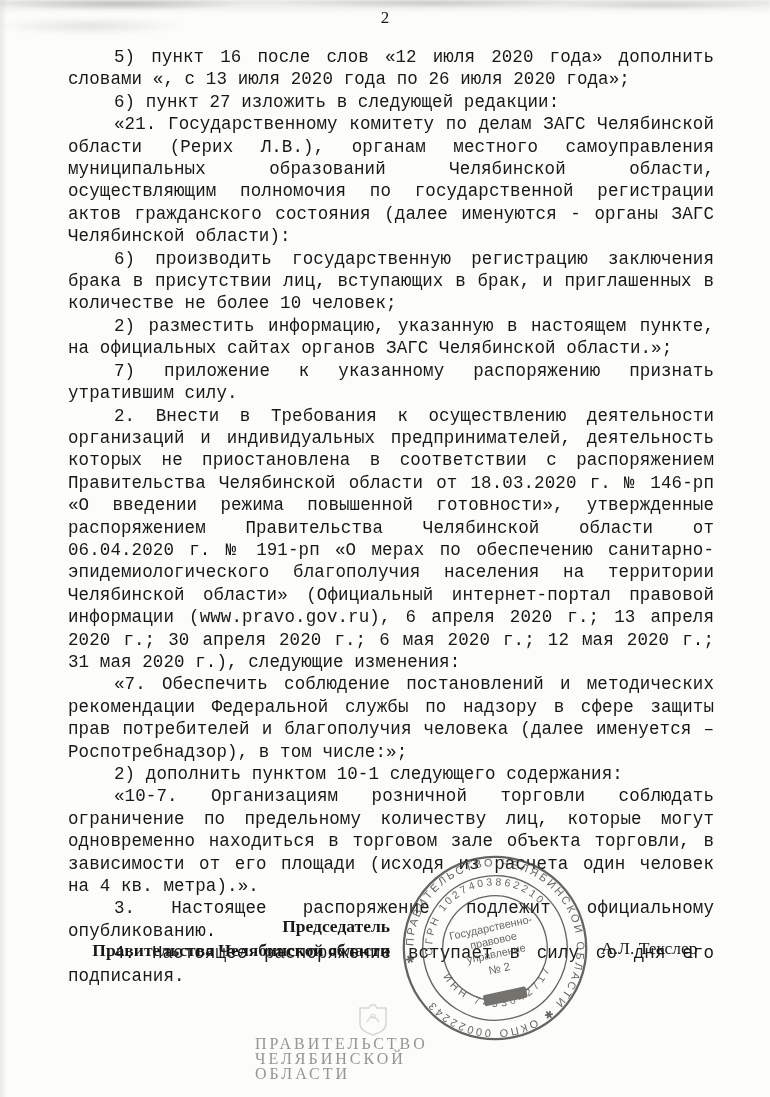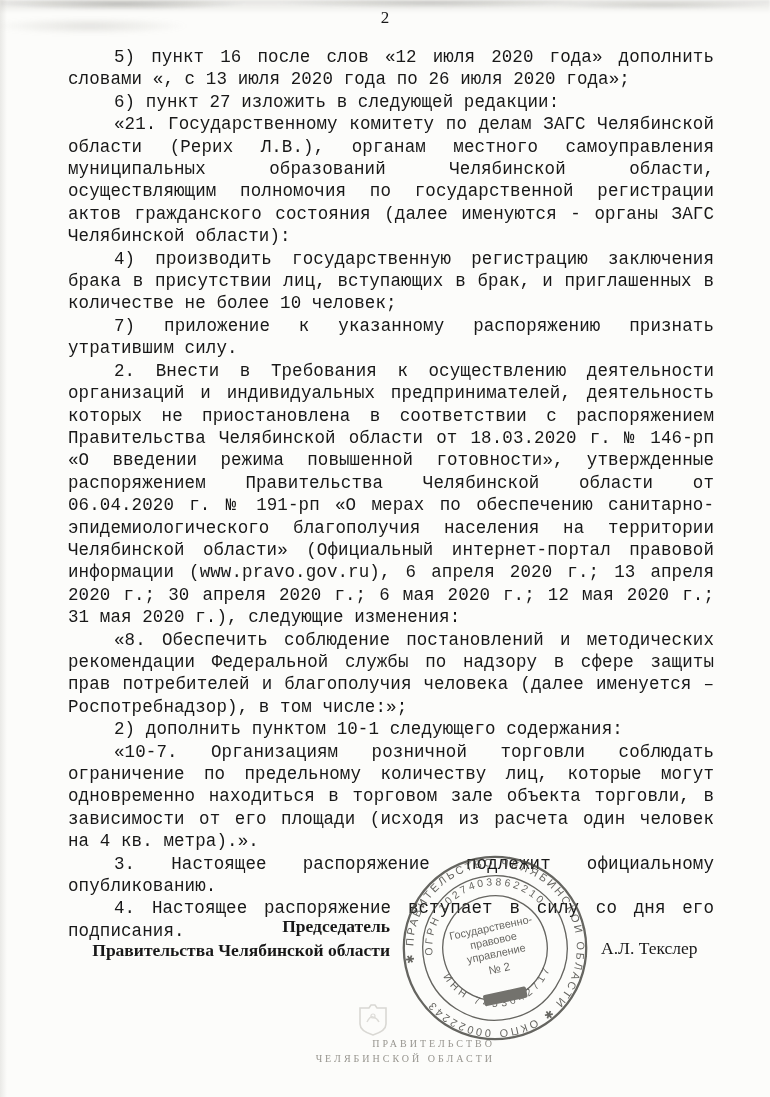--- a/index.html
+++ b/index.html
@@ -65,44 +65,45 @@
     opacity:.82;
   }
   .stamp-wrap svg{display:block;}
   .stamp-text{font-family:"Liberation Sans", sans-serif;fill:#45443f;}
 
   .footer-emblem{
     position:absolute;top:1004px;left:356px;width:34px;height:32px;opacity:.55;
   }
   .footer-org{
     position:absolute;top:1036px;left:255px;width:240px;
-    text-align:right;
-    font-size:10px;line-height:15px;letter-spacing:3px;
+    text-align:left;
+    font-size:16px;line-height:15px;letter-spacing:3px;
     color:#97958f;
   }
 </style>
 </head>
 <body>
 
 <div class="page">
 
   <div class="artifact artifact-topband"></div>
   <div class="artifact artifact-topleft"></div>
   <div class="artifact artifact-leftedge"></div>
 
   <div class="page-number">2</div>
 
   <div class="body-text">
     <p>5) пункт 16 после слов «12 июля 2020 года» дополнить словами «, с 13 июля 2020 года по 26 июля 2020 года»;</p>
     <p>6) пункт 27 изложить в следующей редакции:</p>
     <p>«21. Государственному комитету по делам ЗАГС Челябинской области (Рерих Л.В.), органам местного самоуправления муниципальных образований Челябинской области, осуществляющим полномочия по государственной регистрации актов гражданского состояния (далее именуются - органы ЗАГС Челябинской области):</p>
-    <p>4) производить государственную регистрацию заключения брака в присутствии лиц, вступающих в брак, и приглашенных в количестве не более 10 человек;</p>
+    <p>6) производить государственную регистрацию заключения брака в присутствии лиц, вступающих в брак, и приглашенных в количестве не более 10 человек;</p>
+    <p>2) разместить информацию, указанную в настоящем пункте, на официальных сайтах органов ЗАГС Челябинской области.»;</p>
     <p>7) приложение к указанному распоряжению признать утратившим силу.</p>
     <p>2. Внести в Требования к осуществлению деятельности организаций и индивидуальных предпринимателей, деятельность которых не приостановлена в соответствии с распоряжением Правительства Челябинской области от 18.03.2020 г. № 146-рп «О введении режима повышенной готовности», утвержденные распоряжением Правительства Челябинской области от 06.04.2020 г. № 191-рп «О мерах по обеспечению санитарно-эпидемиологического благополучия населения на территории Челябинской области» (Официальный интернет-портал правовой информации (www.pravo.gov.ru), 6 апреля 2020 г.; 13 апреля 2020 г.; 30 апреля 2020 г.; 6 мая 2020 г.; 12 мая 2020 г.; 31 мая 2020 г.), следующие изменения:</p>
-    <p>«8. Обеспечить соблюдение постановлений и методических рекомендации Федеральной службы по надзору в сфере защиты прав потребителей и благополучия человека (далее именуется – Роспотребнадзор), в том числе:»;</p>
+    <p>«7. Обеспечить соблюдение постановлений и методических рекомендации Федеральной службы по надзору в сфере защиты прав потребителей и благополучия человека (далее именуется – Роспотребнадзор), в том числе:»;</p>
     <p>2) дополнить пунктом 10-1 следующего содержания:</p>
     <p>«10-7. Организациям розничной торговли соблюдать ограничение по предельному количеству лиц, которые могут одновременно находиться в торговом зале объекта торговли, в зависимости от его площади (исходя из расчета один человек на 4 кв. метра).».</p>
     <p>3. Настоящее распоряжение подлежит официальному опубликованию.</p>
     <p>4. Настоящее распоряжение вступает в силу со дня его подписания.</p>
   </div>
 
   <div class="signature">
     <div class="sig-title">
       <div>Председатель</div>
       <div>Правительства Челябинской области</div>

